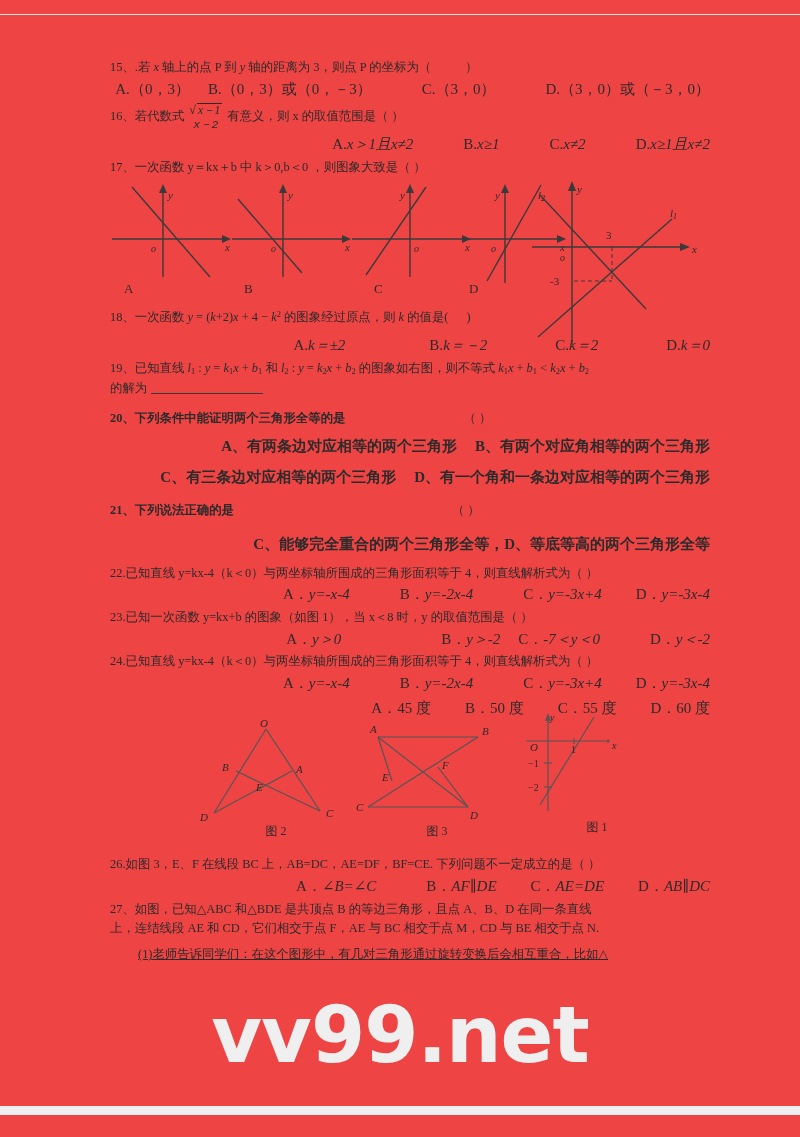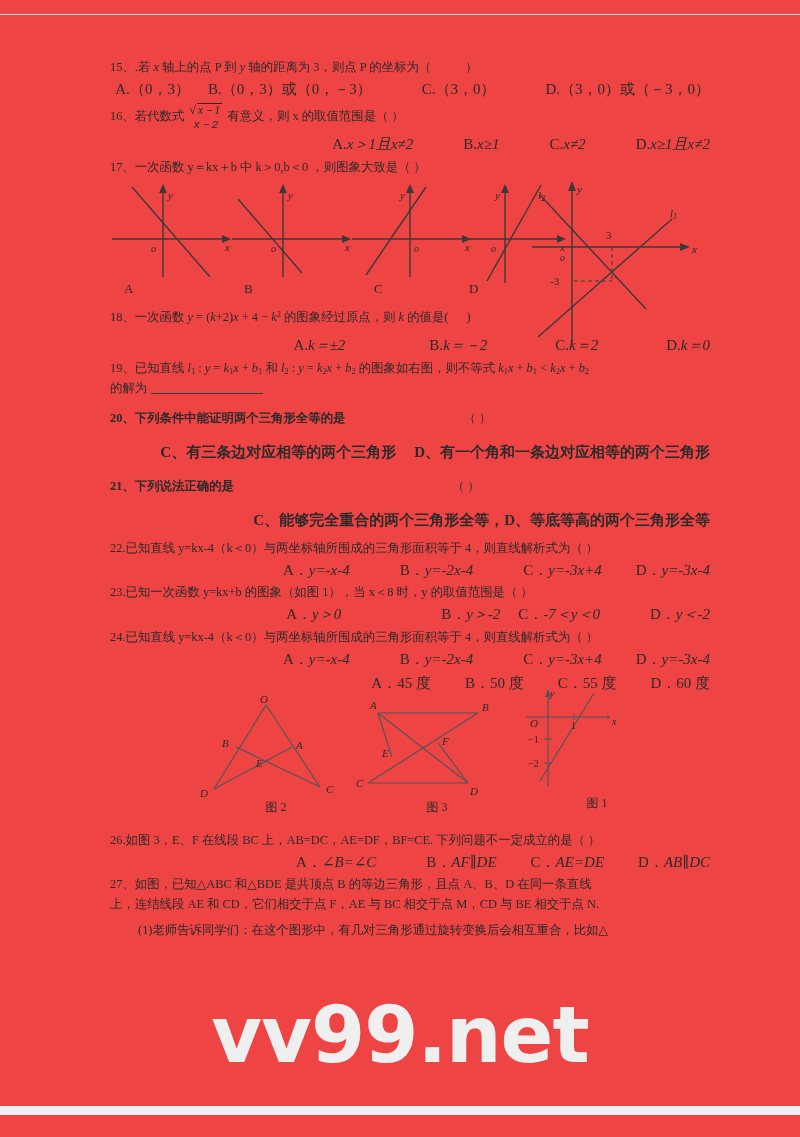--- a/index.html
+++ b/index.html
@@ -65,21 +65,21 @@
     white-space: nowrap;
   }
   .opts {
     font-size: 15px;
     line-height: 1.5;
     margin: 0 0 2px 0;
     white-space: nowrap;
     text-align: right;
   }
   .opts.indent { padding-left: 28px; }
-  .q.indent { padding-left: 28px; }
+  .q.indent { padding-left: 28px; text-decoration: underline; }
   .spacer-sm { height: 6px; }
   .spacer-md { height: 11px; }
 
   i, .it { font-style: italic; }
   .bold { font-weight: 600; }
   .op { display: inline-block; }
   .gap-a { display:inline-block; width: 18px; }
   .gap-b { display:inline-block; width: 34px; }
   .gap-c { display:inline-block; width: 50px; }
 
@@ -246,20 +246,23 @@
     <div class="q">
       <span>的解为</span><span class="blank-line"></span>
     </div>
 
     <div class="spacer-md"></div>
 
     <div class="q">
       <span class="bold">20、</span><span class="bold">下列条件中能证明两个三角形全等的是</span><span class="gap-c"></span><span class="gap-c"></span><span class="gap-a"></span><span>（          ）</span>
     </div>
     <div class="spacer-sm"></div>
+    <div class="opts indent bold">
+      <span class="op">A、</span><span class="op">有两条边对应相等的两个三角形</span><span class="gap-a"></span><span class="op">B、</span><span class="op">有两个对应角相等的两个三角形</span>
+    </div>
     <div class="spacer-sm"></div>
     <div class="opts indent bold">
       <span class="op">C、</span><span class="op">有三条边对应相等的两个三角形</span><span class="gap-a"></span><span class="op">D、</span><span class="op">有一个角和一条边对应相等的两个三角形</span>
     </div>
 
     <div class="spacer-md"></div>
 
     <div class="q">
       <span class="bold">21、</span><span class="bold">下列说法正确的是</span><span class="gap-c"></span><span class="gap-c"></span><span class="gap-c"></span><span class="gap-c"></span><span class="gap-a"></span><span>（          ）</span>
     </div>

